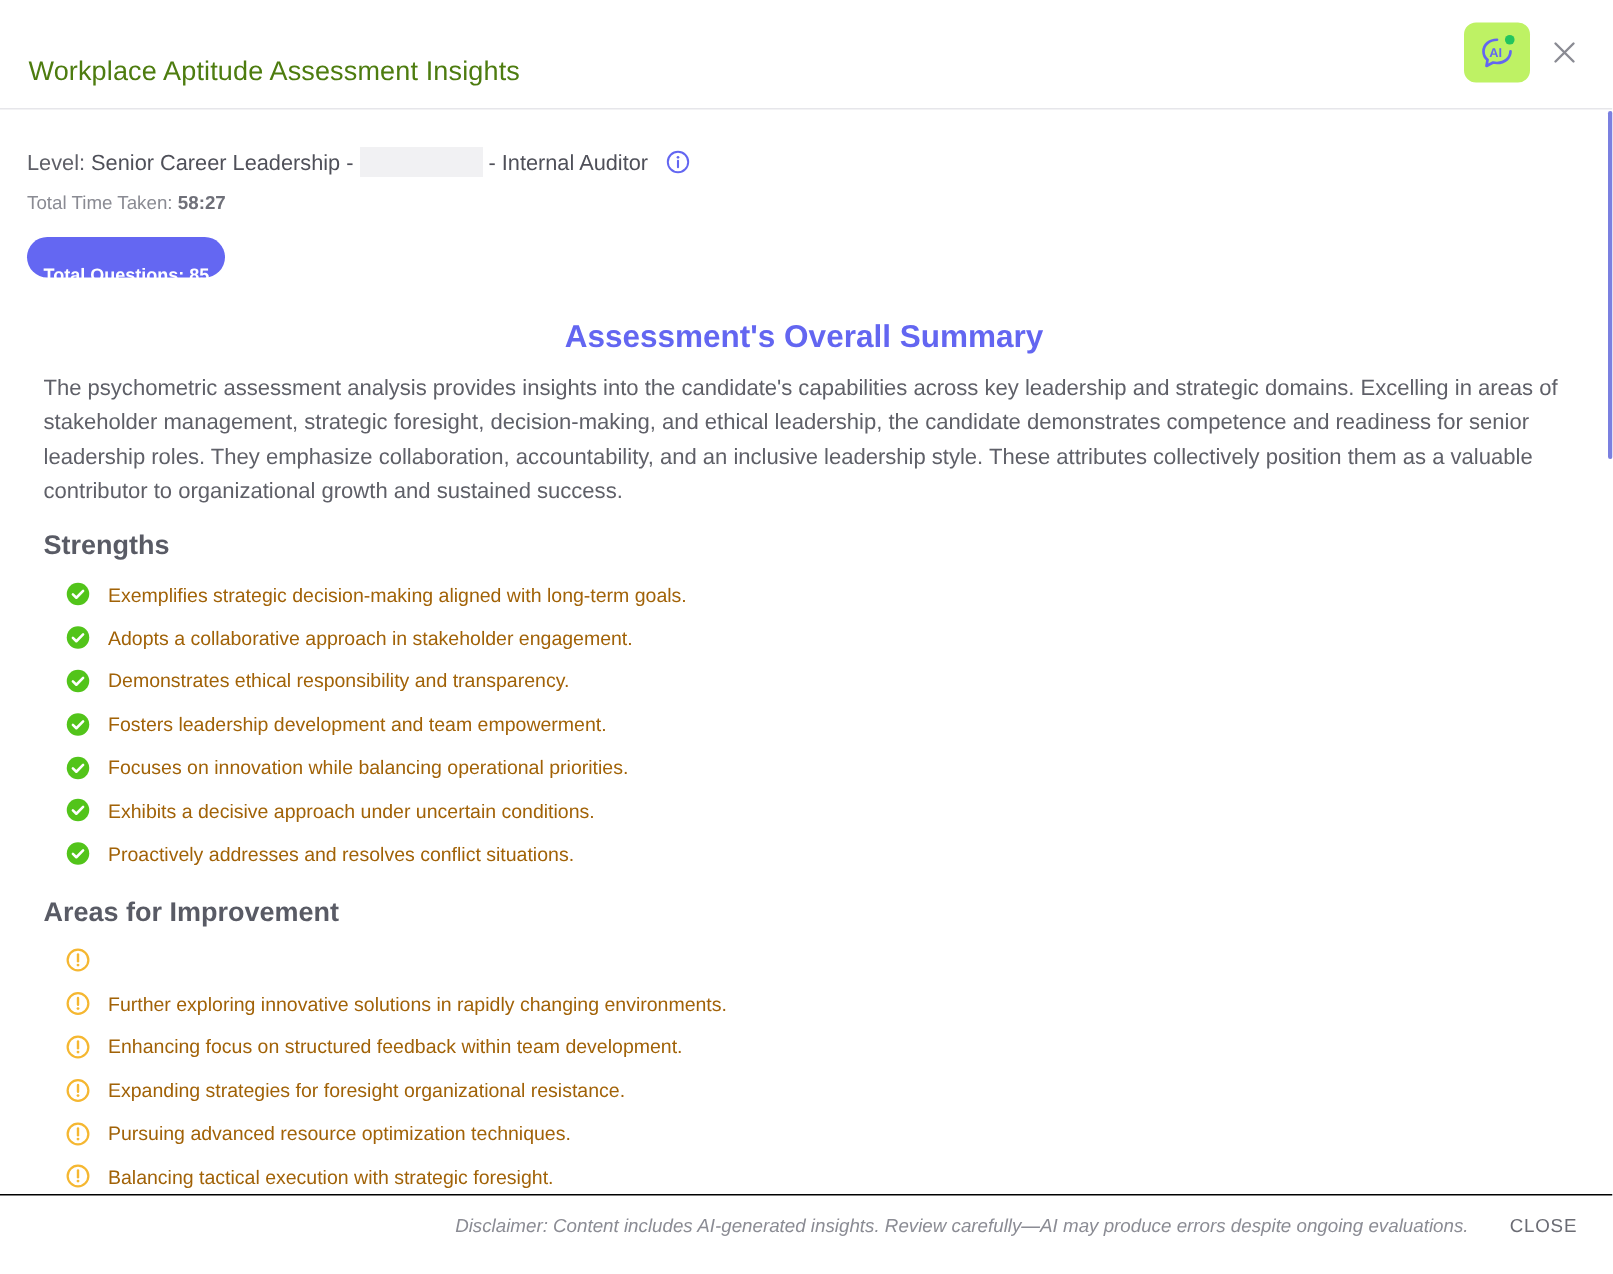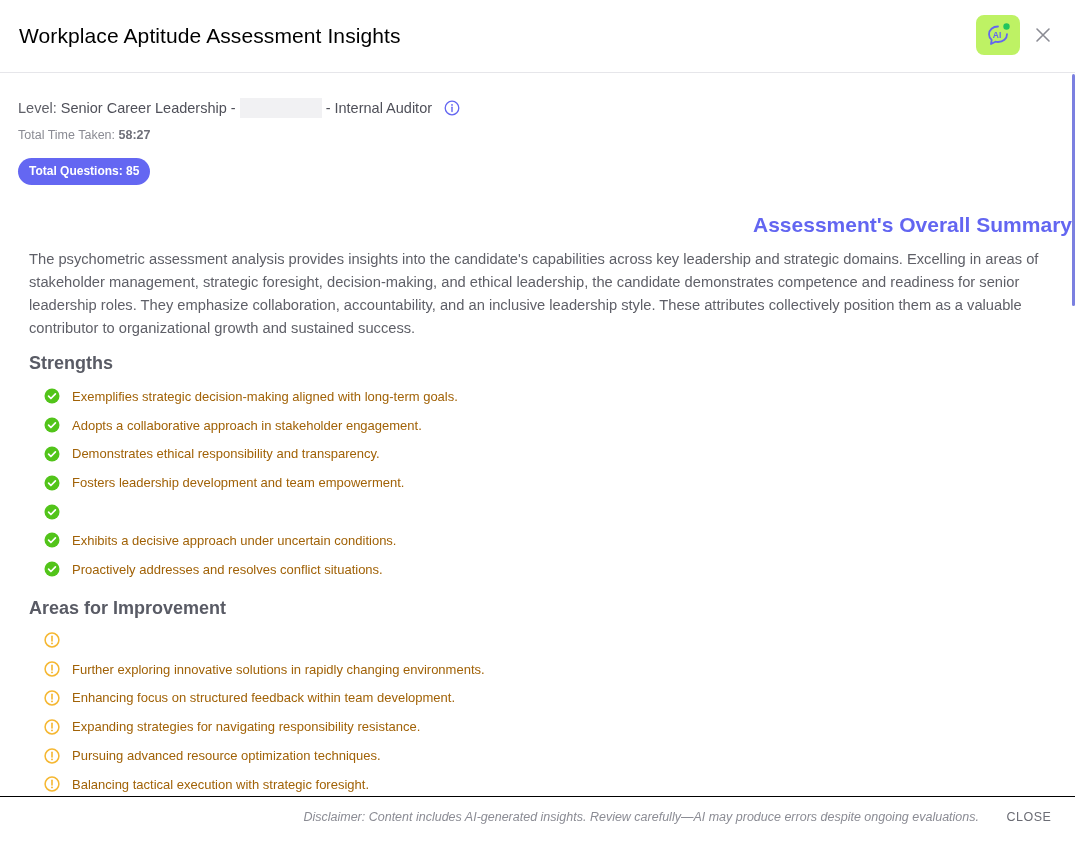--- a/index.html
+++ b/index.html
@@ -2,39 +2,39 @@
 <html><head>
 <meta charset="utf-8">
 <style>
   * { box-sizing: border-box; margin: 0; padding: 0; }
   html, body { width: 1075px; height: 849px; overflow: hidden; background: #ffffff; }
   body { font-family: "Liberation Sans", "DejaVu Sans", sans-serif; color: #5f6068; position: relative; }
 
   .modal { position: absolute; left: 0; top: 0; width: 1075px; height: 849px; background: #fff; }
 
   .header { position: absolute; left: 0; top: 0; width: 1075px; height: 73px; border-bottom: 1px solid #e6e6ea; }
-  .header .title { position: absolute; left: 19px; top: 24px; font-size: 21px; color: #000000; letter-spacing: 0.1px; }
+  .header .title { position: absolute; left: 19px; top: 37px; font-size: 18px; color: #4d7c0f; letter-spacing: 0.1px; }
   .ai-btn { position: absolute; left: 976px; top: 15px; width: 44px; height: 40px; background: #bef264; border-radius: 8px; cursor: pointer; }
   .ai-btn svg { position: absolute; left: 8px; top: 6px; }
   .close-x { position: absolute; left: 1032px; top: 24px; width: 22px; height: 22px; cursor: pointer; }
 
   .content { position: absolute; left: 0; top: 74px; width: 1072px; height: 722px; overflow: hidden; }
   .scrollbar { position: absolute; left: 1072px; top: 74px; width: 3px; height: 232px; background: #7b80e0; border-radius: 2px; }
 
   .level { position: absolute; left: 18px; top: 24px; font-size: 14.5px; color: #5f6068; white-space: nowrap; }
   .level b { color: #4f5059; font-weight: normal; }
   .redacted { display: inline-block; width: 82px; height: 20px; background: #f1f1f3; vertical-align: -5px; margin: 0 4px 0 4px; }
   .info-icon { display: inline-block; vertical-align: -3px; margin-left: 8px; cursor: pointer; }
 
   .time { position: absolute; left: 18px; top: 54px; font-size: 12.5px; color: #8a8b93; }
   .time b { color: #6f7079; }
 
-  .badge { position: absolute; left: 18px; top: 84px; height: 27px; padding: 0 11px; background: #6467f2; color: #fff; font-size: 12px; font-weight: bold; border-radius: 14px; line-height: 27px; }
-
-  .summary-title { position: absolute; left: 0; width: 1072px; top: 139px; text-align: right; font-size: 21px; font-weight: bold; color: #6366f1; }
+  .badge { position: absolute; left: 18px; top: 84px; height: 27px; padding: 12px 11px; background: #6467f2; color: #fff; font-size: 12px; font-weight: bold; border-radius: 14px; line-height: 27px; }
+
+  .summary-title { position: absolute; left: 0; width: 1072px; top: 139px; text-align: center; font-size: 21px; font-weight: bold; color: #6366f1; }
 
   .summary-text { position: absolute; left: 29px; top: 174px; width: 1020px; font-size: 14.7px; line-height: 23px; color: #5f6068; }
 
   .section-title { position: absolute; left: 29px; font-size: 18px; font-weight: bold; color: #595b65; }
 
   .list { position: absolute; left: 44px; list-style: none; }
   .list li { height: 28.8px; display: flex; align-items: center; font-size: 13px; color: #a16207; }
   .list li .ic { width: 16px; height: 16px; margin-right: 12px; flex: none; }
 
   .footer { position: absolute; left: 0; top: 796px; width: 1075px; height: 53px; border-top: 1px solid #000000; }
@@ -113,20 +113,21 @@
             <circle cx="8" cy="8" r="7.5" fill="#52c41a"></circle>
             <path d="M4.6 8.2l2.3 2.3 4.5-4.6" fill="none" stroke="#fff" stroke-width="1.7" stroke-linecap="round" stroke-linejoin="round"></path>
           </svg>
           <span>Fosters leadership development and team empowerment.</span>
         </li>
       <li>
           <svg class="ic" viewBox="0 0 16 16">
             <circle cx="8" cy="8" r="7.5" fill="#52c41a"></circle>
             <path d="M4.6 8.2l2.3 2.3 4.5-4.6" fill="none" stroke="#fff" stroke-width="1.7" stroke-linecap="round" stroke-linejoin="round"></path>
           </svg>
+          <span>Focuses on innovation while balancing operational priorities.</span>
         </li>
       <li>
           <svg class="ic" viewBox="0 0 16 16">
             <circle cx="8" cy="8" r="7.5" fill="#52c41a"></circle>
             <path d="M4.6 8.2l2.3 2.3 4.5-4.6" fill="none" stroke="#fff" stroke-width="1.7" stroke-linecap="round" stroke-linejoin="round"></path>
           </svg>
           <span>Exhibits a decisive approach under uncertain conditions.</span>
         </li>
       <li>
           <svg class="ic" viewBox="0 0 16 16">
@@ -161,21 +162,21 @@
             <circle cx="8" cy="11.4" r="0.95" fill="#f5b731"></circle>
           </svg>
           <span>Enhancing focus on structured feedback within team development.</span>
         </li>
       <li>
           <svg class="ic" viewBox="0 0 16 16">
             <circle cx="8" cy="8" r="6.9" fill="none" stroke="#f5b731" stroke-width="1.5"></circle>
             <path d="M8 4.3v4.6" stroke="#f5b731" stroke-width="1.6" stroke-linecap="round"></path>
             <circle cx="8" cy="11.4" r="0.95" fill="#f5b731"></circle>
           </svg>
-          <span>Expanding strategies for navigating responsibility resistance.</span>
+          <span>Expanding strategies for foresight organizational resistance.</span>
         </li>
       <li>
           <svg class="ic" viewBox="0 0 16 16">
             <circle cx="8" cy="8" r="6.9" fill="none" stroke="#f5b731" stroke-width="1.5"></circle>
             <path d="M8 4.3v4.6" stroke="#f5b731" stroke-width="1.6" stroke-linecap="round"></path>
             <circle cx="8" cy="11.4" r="0.95" fill="#f5b731"></circle>
           </svg>
           <span>Pursuing advanced resource optimization techniques.</span>
         </li>
       <li>

